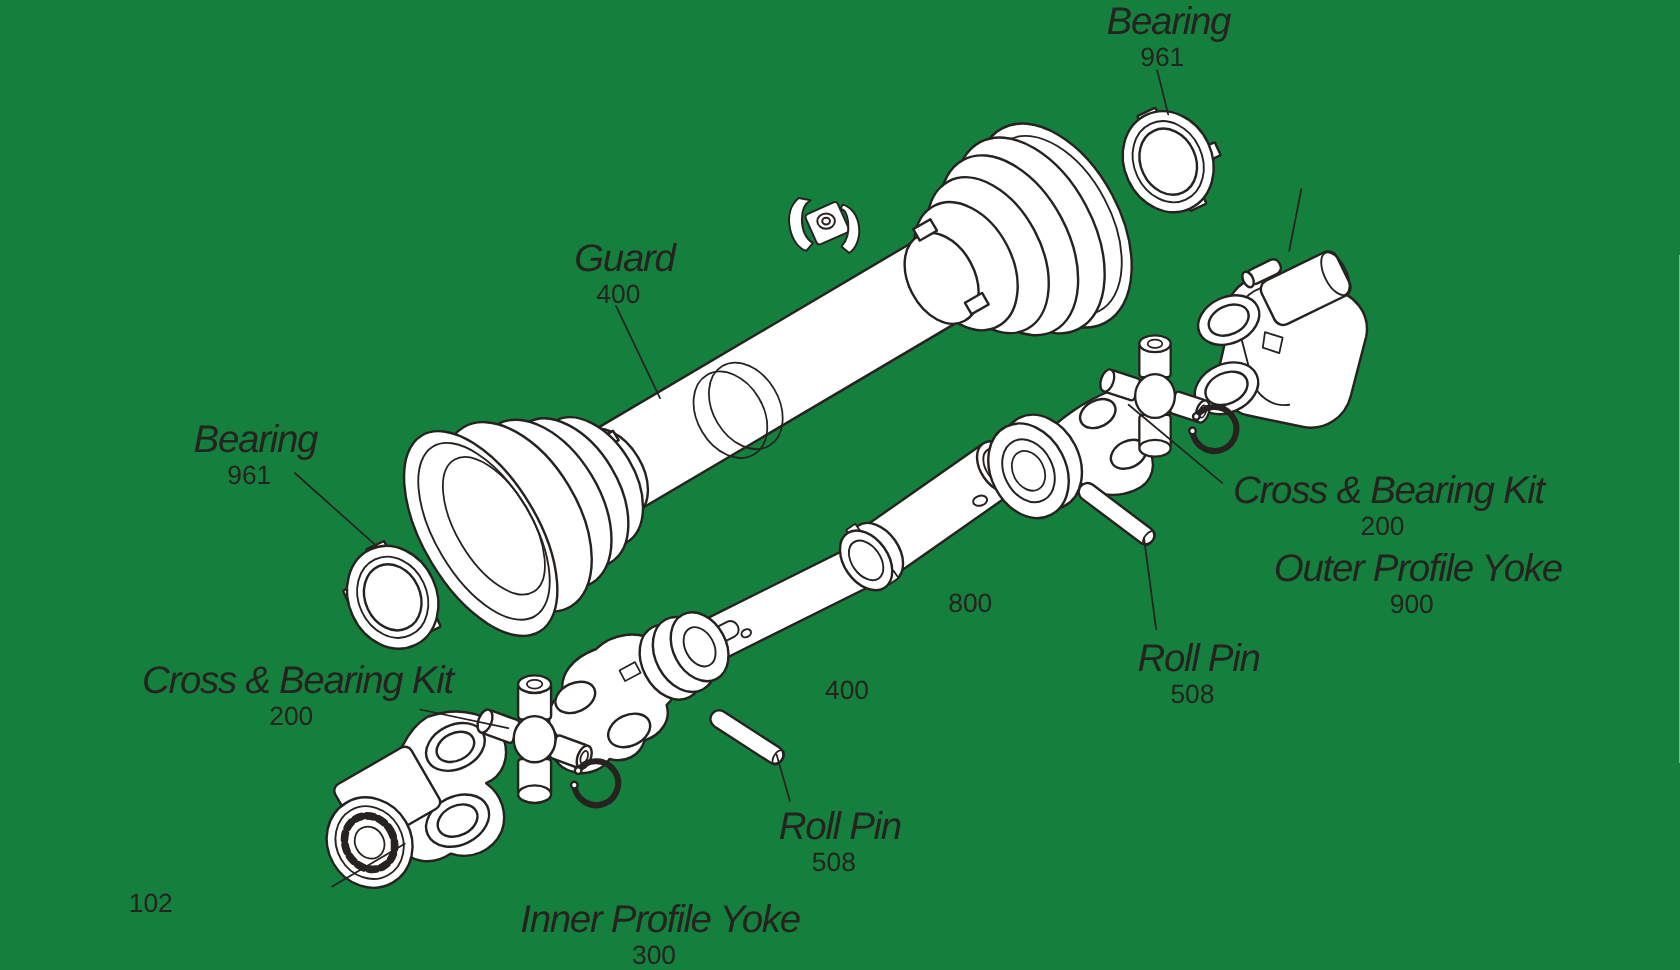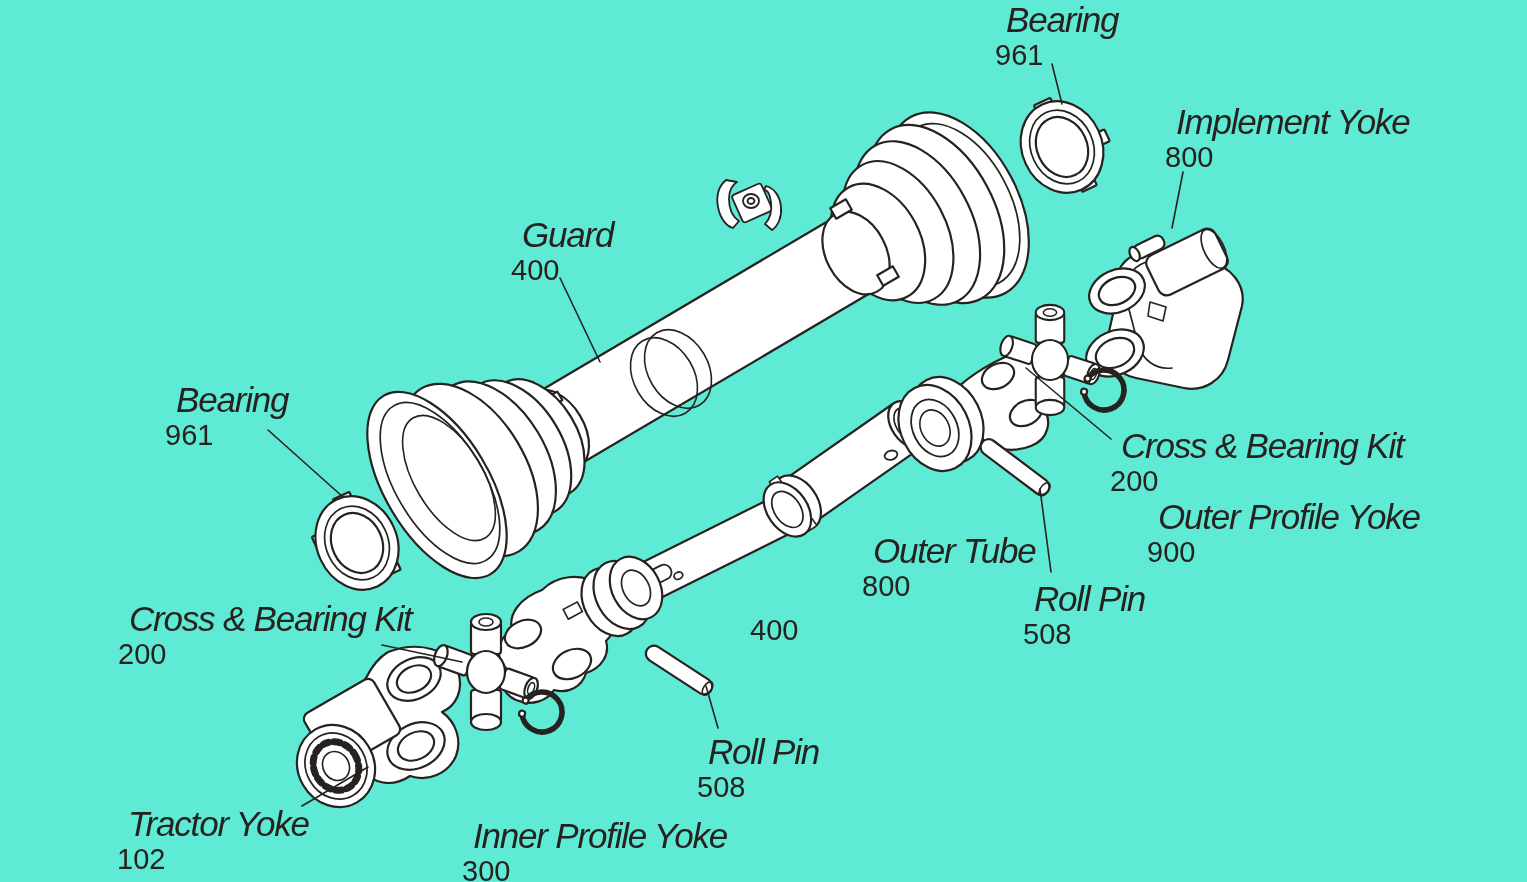--- a/index.html
+++ b/index.html
@@ -1,21 +1,21 @@
 <!DOCTYPE html>
 <html><head>
 <meta charset="utf-8">
 <style>
   html,body{margin:0;padding:0;background:#fff;}
-  #canvas{position:relative;width:1527px;height:882px;background:#5eead4;overflow:hidden;
+  #canvas{position:relative;width:1527px;height:882px;background:#15803d;overflow:hidden;
           font-family:"Liberation Sans","DejaVu Sans",sans-serif;}
   #art{position:absolute;left:0;top:0;}
   .label{position:absolute;color:#262220;line-height:1;white-space:nowrap;}
   .lname{font-style:italic;font-size:35px;letter-spacing:-1.2px;margin-left:11px;}
-  .lnum{font-size:29px;margin-top:4px;letter-spacing:0;}
+  .lnum{font-size:24px;margin-top:4px;letter-spacing:0;text-align:center;}
 </style>
 </head>
 <body>
 
 <div id="canvas">
 
 <svg id="art" width="1527" height="882" viewBox="0 0 1527 882" fill="#ffffff" stroke="#262220" stroke-width="2.2" stroke-linejoin="round" stroke-linecap="round">
 
   <g>
 
@@ -218,61 +218,55 @@
     <line x1="1051" y1="572" x2="1040" y2="489"></line>
     <line x1="1111" y1="439" x2="1026" y2="368"></line>
   </g>
 </svg>
 
   <div class="label" style="left:995px;top:2px">
     <div class="lname">Bearing</div>
     <div class="lnum">961</div>
   </div>
 
-  <div class="label" style="left:1165px;top:104px">
-    <div class="lname">Implement Yoke</div>
-    <div class="lnum">800</div>
-  </div>
 
   <div class="label" style="left:511px;top:217px">
     <div class="lname">Guard</div>
     <div class="lnum">400</div>
   </div>
 
   <div class="label" style="left:165px;top:382px">
     <div class="lname">Bearing</div>
     <div class="lnum">961</div>
   </div>
 
   <div class="label" style="left:118px;top:601px">
     <div class="lname">Cross &amp; Bearing Kit</div>
     <div class="lnum">200</div>
   </div>
 
   <div class="label" style="left:117px;top:806px">
-    <div class="lname">Tractor Yoke</div>
     <div class="lnum">102</div>
   </div>
 
   <div class="label" style="left:462px;top:818px">
     <div class="lname">Inner Profile Yoke</div>
     <div class="lnum">300</div>
   </div>
 
   <div class="label" style="left:697px;top:734px">
     <div class="lname">Roll Pin</div>
     <div class="lnum">508</div>
   </div>
 
   <div class="label" style="left:750px;top:612px">
     <div class="lnum">400</div>
   </div>
 
   <div class="label" style="left:862px;top:533px">
-    <div class="lname">Outer Tube</div>
     <div class="lnum">800</div>
   </div>
 
   <div class="label" style="left:1023px;top:581px">
     <div class="lname">Roll Pin</div>
     <div class="lnum">508</div>
   </div>
 
   <div class="label" style="left:1147px;top:499px">
     <div class="lname">Outer Profile Yoke</div>

